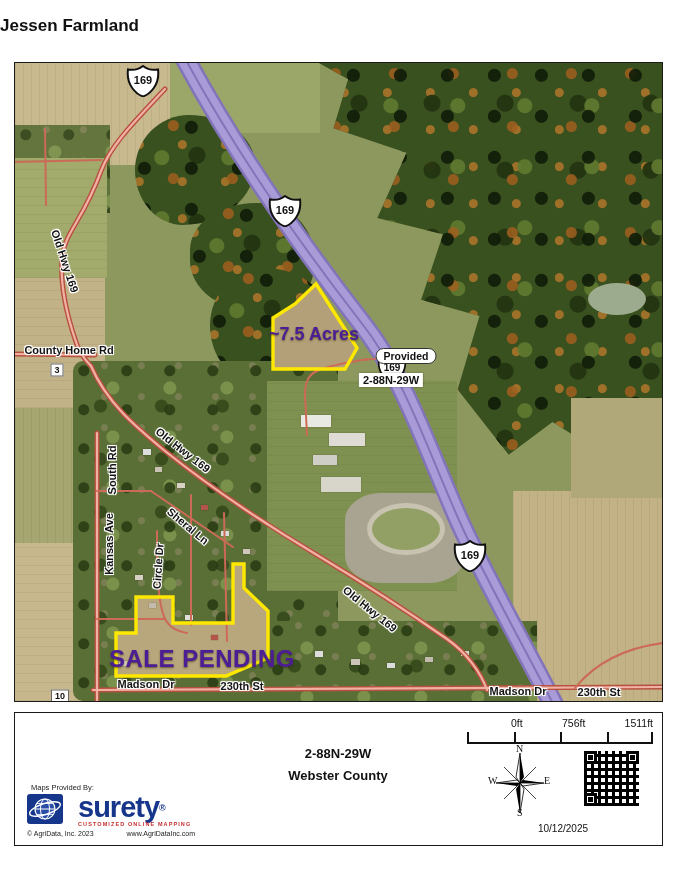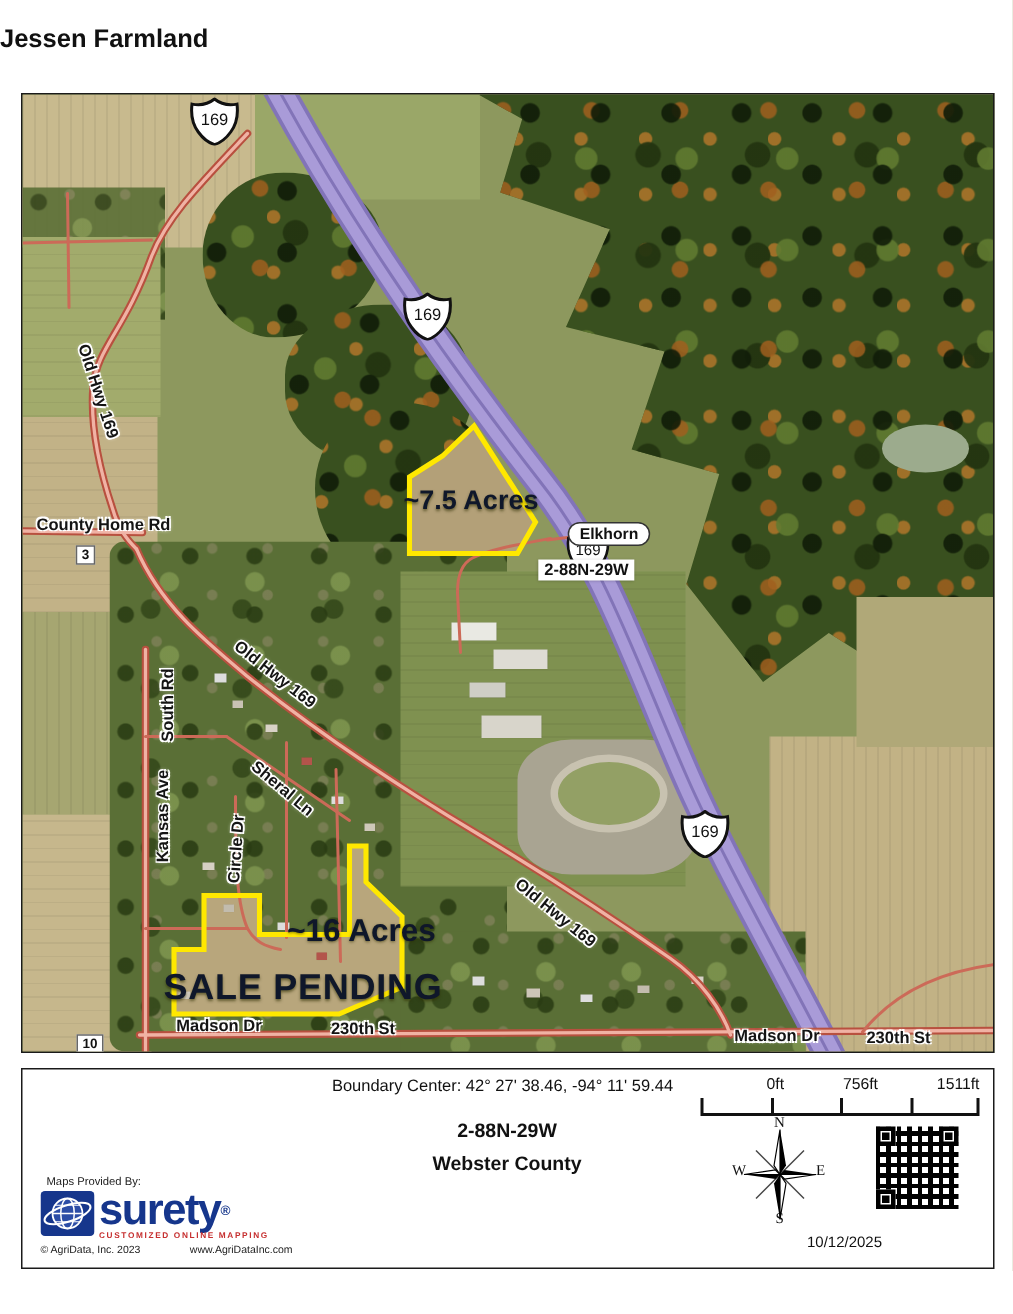--- a/index.html
+++ b/index.html
@@ -32,49 +32,49 @@
   .hwy-fill{fill:none;stroke:#a99bd8;stroke-width:16;}
   .hwy-mid{fill:none;stroke:#8274b8;stroke-width:2;}
   .road-casing{fill:none;stroke:#b8503f;stroke-width:5;stroke-linecap:round;}
   .road-fill{fill:none;stroke:#f0b2a4;stroke-width:2.2;stroke-linecap:round;}
   .road-minor{fill:none;stroke:#cc6a58;stroke-width:2;stroke-linecap:round;}
   .parcel{fill:none;stroke:#ffe800;stroke-width:3.4;stroke-linejoin:miter;}
 
   .mlbl{position:absolute;z-index:8;font-size:11px;font-weight:700;color:#141414;white-space:nowrap;
     transform:translate(-50%,-50%) rotate(var(--r,0deg));
     text-shadow:-1px -1px 0 #fff,1px -1px 0 #fff,-1px 1px 0 #fff,1px 1px 0 #fff,0 0 3px #fff;}
-  .acres{position:absolute;z-index:8;color:#0f172a;font-weight:700;white-space:nowrap;
+  .acres{position:absolute;z-index:8;color:#4c1d95;font-weight:700;white-space:nowrap;
     transform:translate(-50%,-50%);text-shadow:0 1px 2px rgba(45,45,0,.6);}
   .pill{position:absolute;z-index:9;background:#fff;border:1px solid #333;border-radius:8px;
     padding:1px 7px;font-size:10.5px;font-weight:700;color:#111;transform:translate(-50%,-50%);white-space:nowrap;}
   .boxlbl{position:absolute;z-index:9;background:#fff;padding:1px 4px;font-size:11px;font-weight:700;color:#111;
     transform:translate(-50%,-50%);white-space:nowrap;box-shadow:0 0 2px rgba(0,0,0,.35);}
   .badge{position:absolute;z-index:8;background:#fff;border:1px solid #666;font-size:9px;font-weight:700;color:#111;
     padding:0 3px;line-height:11px;transform:translate(-50%,-50%);}
   .shield{position:absolute;z-index:7;width:34px;height:32px;}
   .shield svg{position:absolute;left:0;top:0;}
-  .shield span{position:absolute;left:0;top:9px;width:34px;text-align:center;font-size:11px;font-weight:400;color:#111;}
+  .shield span{position:absolute;left:0;top:9px;width:34px;text-align:center;font-size:11px;font-weight:700;color:#111;}
   .shield.small{width:30px;height:28px;}
   .shield.small span{top:7px;width:30px;font-size:10px;}
 
   
   #footer{position:absolute;left:14px;top:712px;width:647px;height:132px;border:1px solid #1a1a1a;background:#fff;}
   #boundary{position:absolute;left:60px;top:5px;width:520px;text-align:center;font-size:11px;color:#111;}
   #scalebar{position:absolute;left:452px;top:4px;width:186px;}
   #scale-labels{display:flex;justify-content:space-between;font-size:10.5px;color:#111;margin-left:44px;}
   #scale-rule{position:relative;height:10px;border-bottom:2px solid #111;margin-top:3px;}
   #scale-rule i{position:absolute;bottom:0;width:2px;height:10px;background:#111;}
   #scale-rule i:nth-child(1){left:0;}#scale-rule i:nth-child(2){left:25%;}#scale-rule i:nth-child(3){left:50%;}
   #scale-rule i:nth-child(4){left:75%;}#scale-rule i:nth-child(5){right:0;}
   #twp-block{position:absolute;left:183px;top:33px;width:280px;text-align:center;color:#111;}
   #twp-block div{font-size:13px;font-weight:700;margin-bottom:7px;}
   #provider{position:absolute;left:12px;top:70px;width:180px;}
   #provided-by{font-size:7.5px;color:#222;margin-left:4px;}
   #brandrow{display:flex;align-items:flex-start;margin-top:2px;}
-  #brandtext{margin-left:3px;}
+  #brandtext{margin-left:15px;}
   #surety-word{font-size:29px;font-weight:800;letter-spacing:-1px;color:#16368c;line-height:26px;}
   #surety-reg{font-size:9px;color:#16368c;vertical-align:super;font-weight:700;}
   #tagline{font-size:5.5px;letter-spacing:1.1px;color:#c62f2f;font-weight:700;margin-top:0;}
   #copyrow{display:flex;justify-content:space-between;width:168px;font-size:7px;color:#222;margin-top:3px;}
   #compass{position:absolute;left:473px;top:30px;width:64px;height:76px;}
   .cletter{position:absolute;font-family:"Liberation Serif",serif;font-size:10px;color:#111;}
   #qr{position:absolute;left:569px;top:38px;width:55px;height:55px;background:#fff;
       background-image:repeating-linear-gradient(90deg,#000 0 3px,transparent 3px 7px),
                        repeating-linear-gradient(0deg,#000 0 3px,#fff 3px 7px);}
   .qf{position:absolute;width:13px;height:13px;border:3px solid #000;background:#fff;box-sizing:border-box;}
@@ -195,32 +195,30 @@
     <div class="mlbl" style="left:168px;top:387px;--r:38deg;">Old Hwy 169</div>
     <div class="mlbl" style="left:355px;top:546px;--r:39deg;">Old Hwy 169</div>
     <div class="mlbl" style="left:97px;top:407px;--r:-90deg;">South Rd</div>
     <div class="mlbl" style="left:94px;top:481px;--r:-90deg;">Kansas Ave</div>
     <div class="mlbl" style="left:173px;top:463px;--r:40deg;">Sheral Ln</div>
     <div class="mlbl" style="left:143px;top:503px;--r:-86deg;">Circle Dr</div>
     <div class="mlbl" style="left:131px;top:621px;">Madson Dr</div>
     <div class="mlbl" style="left:227px;top:623px;">230th St</div>
     <div class="mlbl" style="left:503px;top:628px;">Madson Dr</div>
     <div class="mlbl" style="left:584px;top:629px;">230th St</div>
-    <div class="pill" style="left:391px;top:293px;">Elkhorn</div>
+    <div class="pill" style="left:391px;top:293px;">Provided</div>
     <div class="boxlbl" style="left:376px;top:317px;">2-88N-29W</div>
     <div class="badge" style="left:42px;top:307px;">3</div>
     <div class="badge" style="left:45px;top:633px;">10</div>
     <div class="badge" style="left:371px;top:636px;margin-top:44px;">11</div>
     <div class="acres" style="left:299px;top:271px;font-size:18px;">~7.5 Acres</div>
-    <div class="acres" style="left:226px;top:558px;font-size:21px;">~16 Acres</div>
     <div class="acres" style="left:187px;top:596px;font-size:24px;font-weight:800;letter-spacing:.5px;">SALE PENDING</div>
   </div>
 
   <div id="footer">
-    <div id="boundary">Boundary Center: 42° 27' 38.46, -94° 11' 59.44</div>
     <div id="scalebar">
       <div id="scale-labels">
         <span>0ft</span>
         <span>756ft</span>
         <span>1511ft</span>
       </div>
       <div id="scale-rule">
           <i></i>
           <i></i>
           <i></i>

